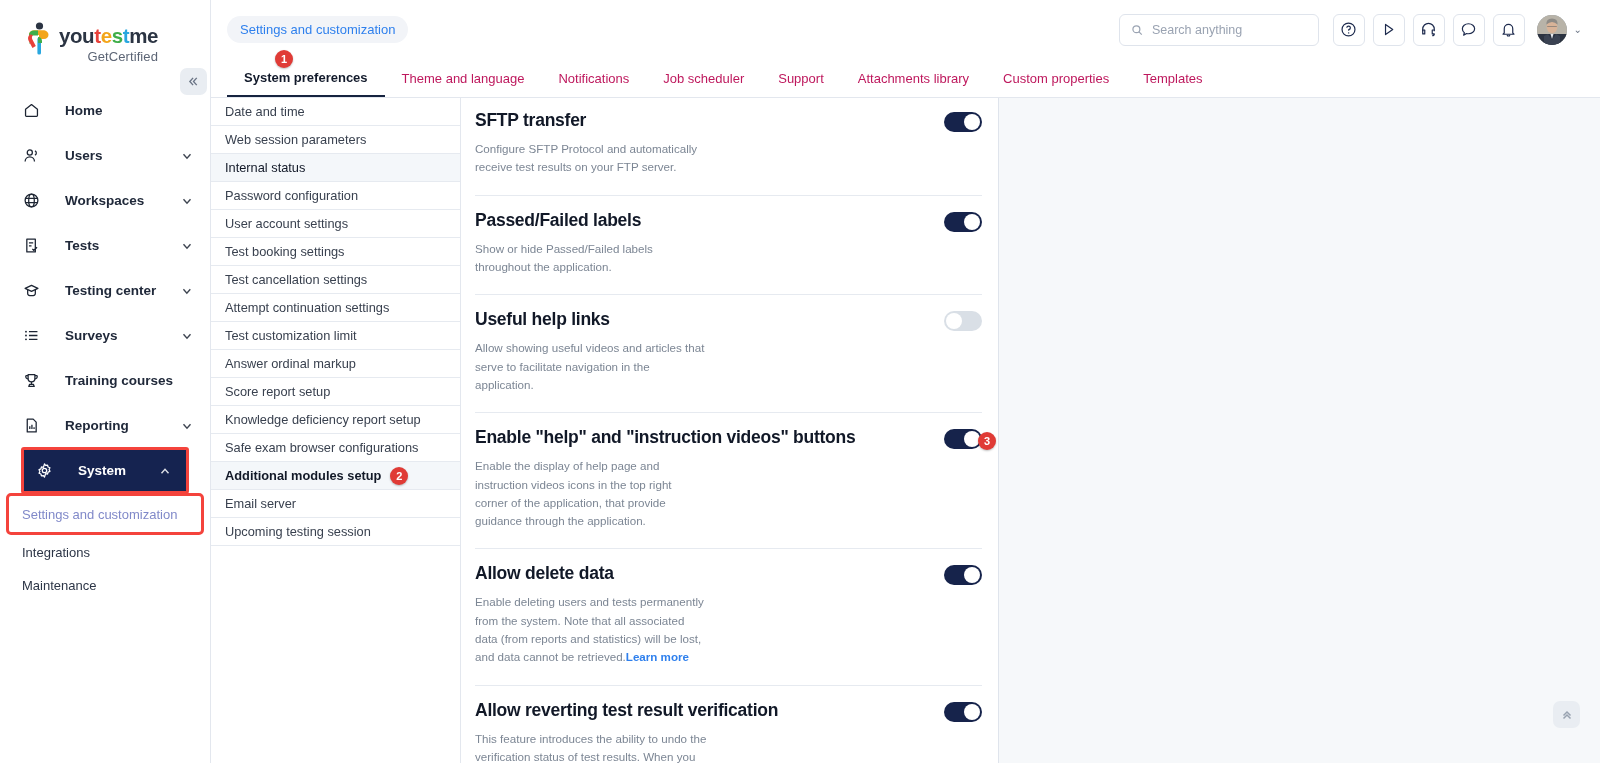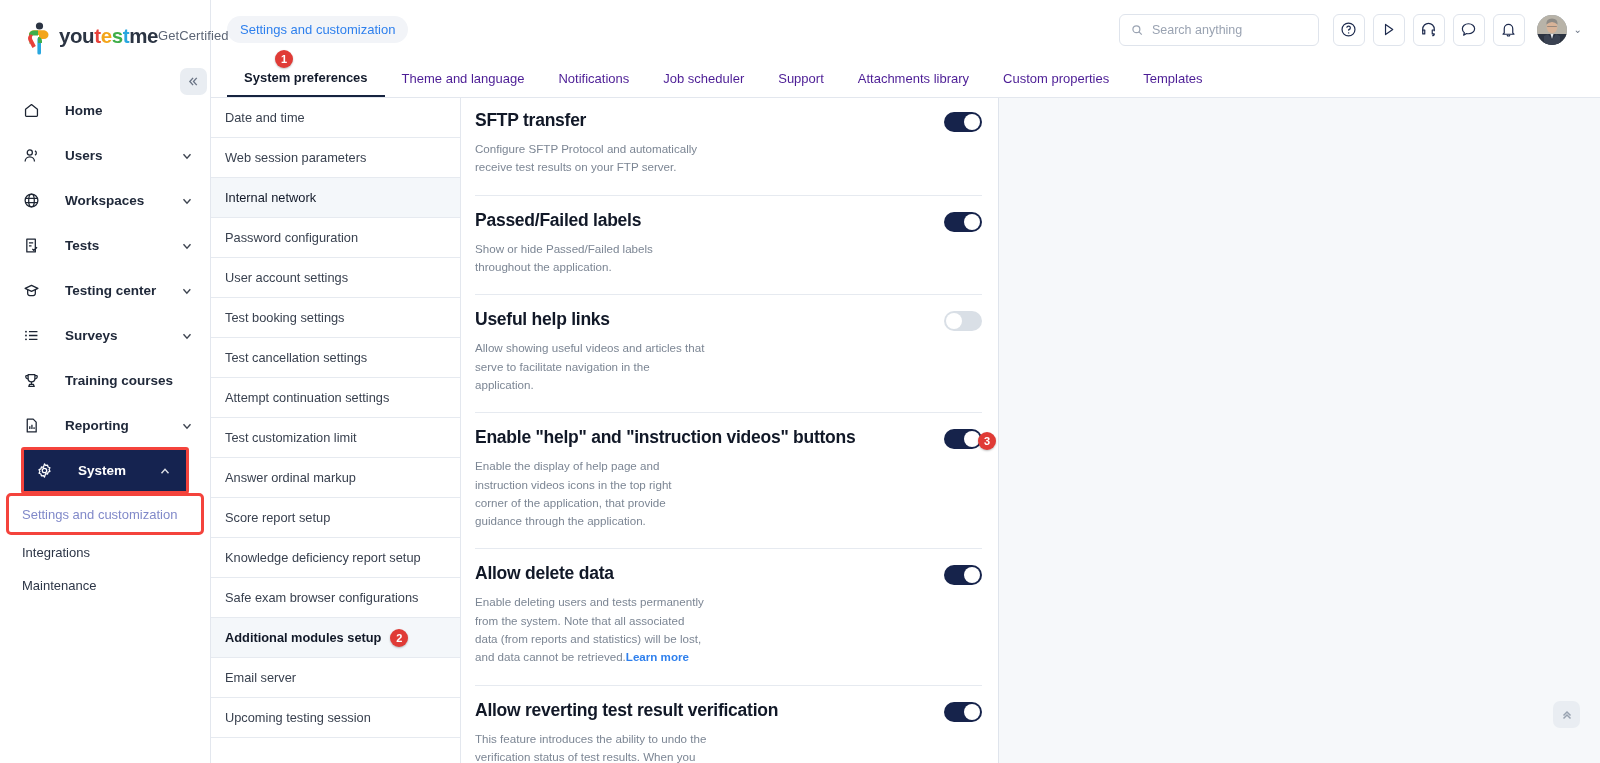--- a/index.html
+++ b/index.html
@@ -13,21 +13,21 @@
 
   
   .sidebar {
     width: 211px; height: 763px; background: #ffffff;
     border-right: 1px solid #e3e7ee;
     position: relative; flex: 0 0 211px;
   }
   .logo-wrap { padding: 22px 0 0 26px; height: 64px; }
   .logo-row { display: flex; align-items: flex-start; gap: 7px; }
   .logo-mark { width: 26px; height: 34px; position: relative; flex: 0 0 26px; }
-  .logo-text-col { display: flex; padding-top: 4px; }
+  .logo-text-col { display: flex; flex-direction: column; padding-top: 4px; }
   .logo-word { font-size: 20.5px; font-weight: 700; letter-spacing: -0.4px; line-height: 1; }
   .logo-word .c1 { color: #2b3443; }
   .logo-word .c2 { color: #e8413a; }
   .logo-word .c3 { color: #f3a51a; }
   .logo-word .c4 { color: #3fae49; }
   .logo-word .c5 { color: #29a7df; }
   .logo-word .c6 { color: #2b3443; }
   .logo-sub { font-size: 13px; color: #5c6575; text-align: right; margin-top: 2px; letter-spacing: .1px;}
 
   .collapse-btn {
@@ -99,41 +99,41 @@
   }
   .avatar-caret { margin-left: 7px; color: #6b7586; font-size: 10px; cursor: pointer; }
 
   
   .tabs {
     height: 39px; flex: 0 0 39px; display: flex; align-items: stretch;
     padding-left: 16px; border-bottom: 1px solid #e3e7ee; position: relative;
   }
   .tab {
     display: flex; align-items: center; padding: 0 17px;
-    font-size: 13px; color: #4c1d95; cursor: pointer; position: relative;
+    font-size: 13px; color: #be185d; cursor: pointer; position: relative;
     white-space: nowrap;
   }
   .tab.active { color: #121a2b; font-weight: 700; border-bottom: 2.5px solid #16233f; }
   .badge {
     background: #e03b36; color: #fff; border-radius: 50%;
     width: 18px; height: 18px; font-size: 11px; font-weight: 700;
     display: flex; align-items: center; justify-content: center;
     box-shadow: 0 1px 2px rgba(0,0,0,.25);
   }
   .tab-badge { position: absolute; top: -9px; left: 48px; z-index: 6; }
 
   
   .body { flex: 1; display: flex; min-height: 0; background: #f6f8fa; position: relative; }
 
   .settings-list {
     width: 250px; flex: 0 0 250px; background: #fff;
     border-right: 1px solid #e3e7ee; overflow: hidden;
   }
   .setting-row {
-    height: 40px; display: flex; align-items: center; padding: 0 14px;
+    height: 28px; display: flex; align-items: center; padding: 0 14px;
     font-size: 12.8px; color: #39414f; border-bottom: 1px solid #e6eaf0;
     cursor: pointer; gap: 9px;
   }
   .setting-row.sel { background: #f4f7fa; color: #111827; font-weight: 400; }
   .setting-row.selbold { background: #f4f7fa; color: #111827; font-weight: 700; }
 
   .content-card {
     width: 538px; flex: 0 0 538px; background: #ffffff;
     border-right: 1px solid #dfe4ec; padding: 0 16px 0 14px;
     overflow: hidden; position: relative;
@@ -435,21 +435,21 @@
     <div class="body">
 
       <div class="settings-list">
         <div class="setting-row">
             <span>Date and time</span>
           </div>
         <div class="setting-row">
             <span>Web session parameters</span>
           </div>
         <div class="setting-row sel">
-            <span>Internal network</span>
+            <span>Internal status</span>
           </div>
         <div class="setting-row">
             <span>Password configuration</span>
           </div>
         <div class="setting-row">
             <span>User account settings</span>
           </div>
         <div class="setting-row">
             <span>Test booking settings</span>
           </div>

